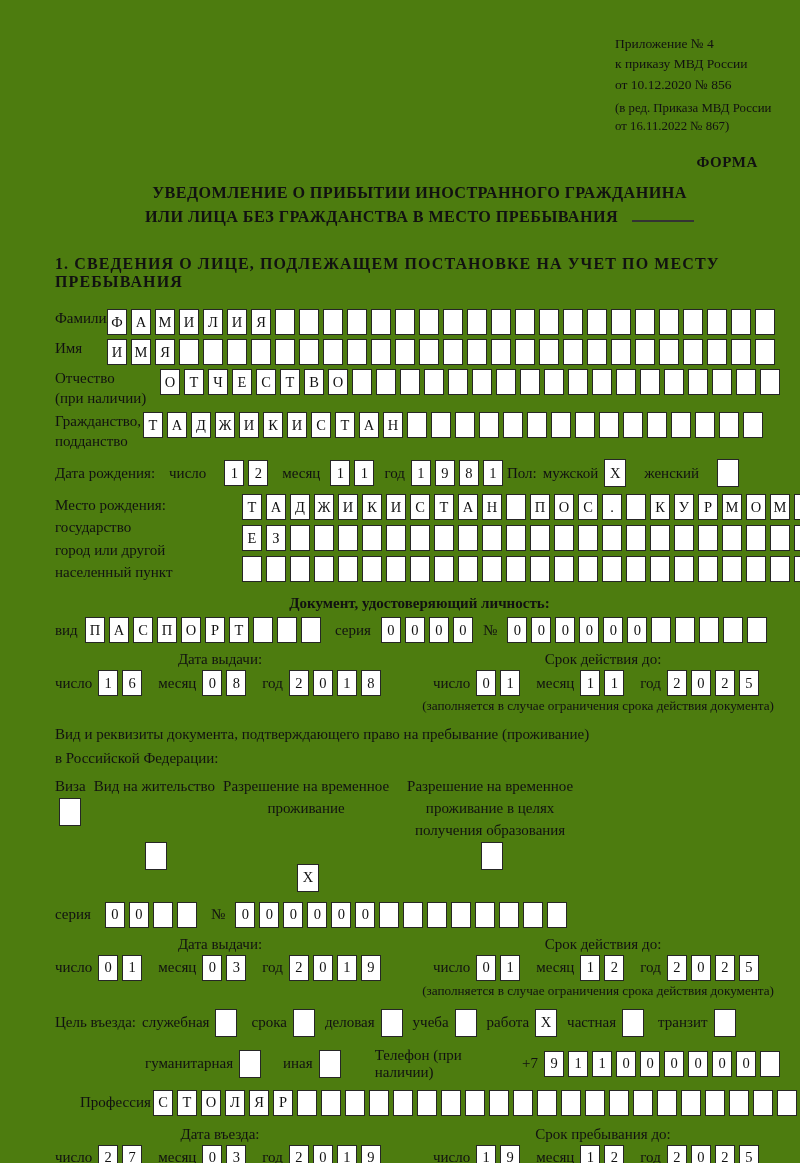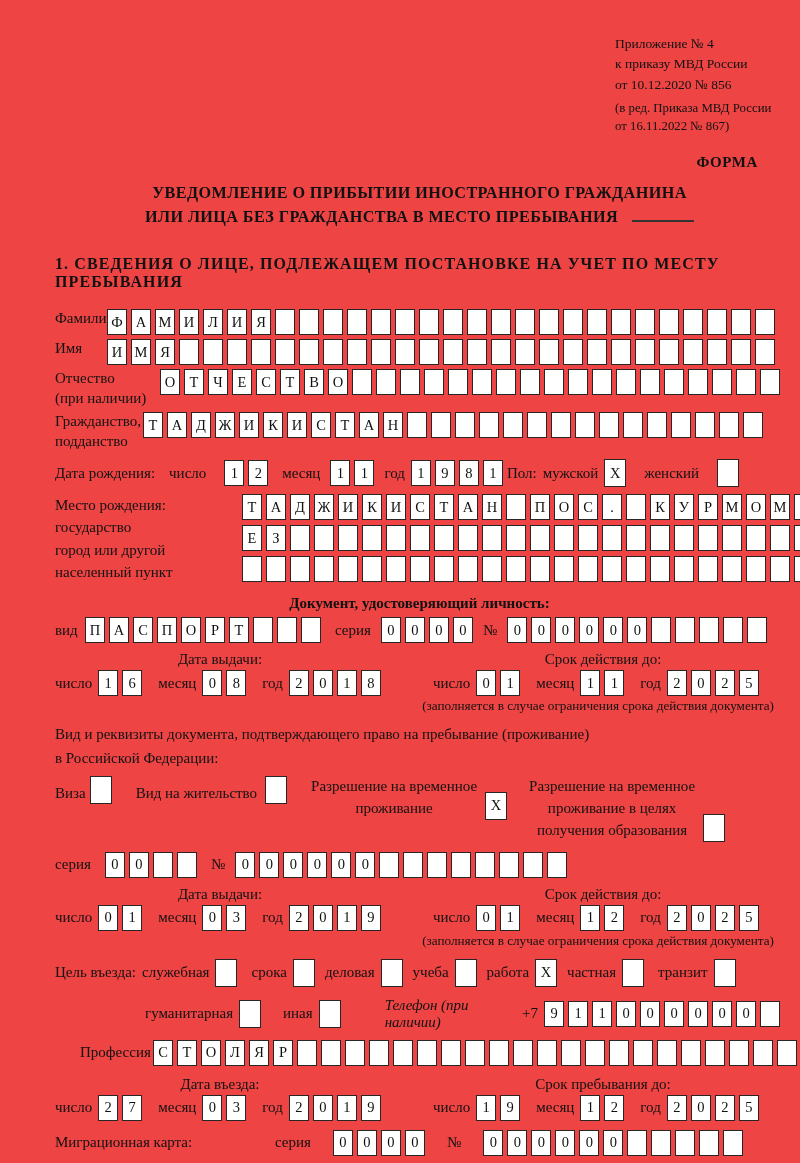--- a/index.html
+++ b/index.html
@@ -1,17 +1,17 @@
 <!DOCTYPE html>
 <html><head>
 <meta charset="utf-8">
 <style>
   html,body{margin:0;padding:0;background:#fff;}
   body{width:800px;height:1163px;font-family:"Liberation Serif",serif;color:#111;}
-  .page{box-sizing:border-box;width:800px;height:1163px;padding:34px 16px 0 55px;overflow:hidden;background:#ef4444;}
+  .page{box-sizing:border-box;width:800px;height:1163px;padding:34px 16px 0 55px;overflow:hidden;background:#4d7c0f;}
   .hdr{margin-left:560px;font-size:13.5px;line-height:1.5;}
   .hdr-amend{margin-left:560px;font-size:12.8px;line-height:1.45;margin-top:4px;}
   .forma{font-weight:bold;text-align:right;margin:18px 26px 0 0;font-size:15px;letter-spacing:.6px;}
   .title{text-align:center;font-weight:bold;font-size:16.2px;line-height:1.5;margin-top:10px;letter-spacing:.4px;}
   .uline{display:inline-block;width:62px;height:13px;border-bottom:2px solid #333;margin-left:14px;}
   .sec{font-weight:bold;font-size:16px;margin-top:26px;letter-spacing:1.1px;}
   .frow{display:flex;align-items:flex-start;margin-top:4px;}
   .vcenter{align-items:center;}
   .lbl{font-size:15px;line-height:1.3;flex:none;}
   .w-surname{width:52px;}
@@ -31,26 +31,26 @@
   .dcol{display:flex;flex-direction:column;}
   .dcol-l{width:330px;}
   .dcol-r{width:340px;margin-left:48px;}
   .dhead{text-align:center;font-size:15px;}
   .dline{display:flex;align-items:center;margin-top:2px;}
   .dline .t{font-size:15px;margin-right:6px;}
   .dline .strip{margin-right:12px;}
   .note-r{font-size:13.2px;text-align:right;padding-right:10px;margin-top:2px;}
   .para{font-size:15px;margin-top:8px;line-height:1.6;}
   .opts{display:flex;align-items:flex-start;margin-top:6px;}
-  .opt{display:flex;align-items:flex-end;}
+  .opt{display:flex;align-items:center;flex-direction:column;}
   .opt .olbl{font-size:15px;line-height:1.45;}
   .opt .centered{text-align:center;}
   .opt .strip{margin-left:8px;}
   .ml6{margin-left:6px;}.ml10{margin-left:10px;}.ml14{margin-left:14px;}.ml18{margin-left:18px;}
-  .ml24{margin-left:20px;}.ml30{margin-left:40px;font-style:italic;}.ml40{margin-left:40px;}
+  .ml24{margin-left:8px;gap:44px;}.ml30{margin-left:30px;}.ml40{margin-left:40px;}
   .purp{display:flex;align-items:center;margin-top:10px;}
   .purp .t{font-size:15px;}
   .purp .strip{margin-left:6px;}
 </style>
 </head>
 <body>
 
 <div class="page">
 
   <div class="hdr">

